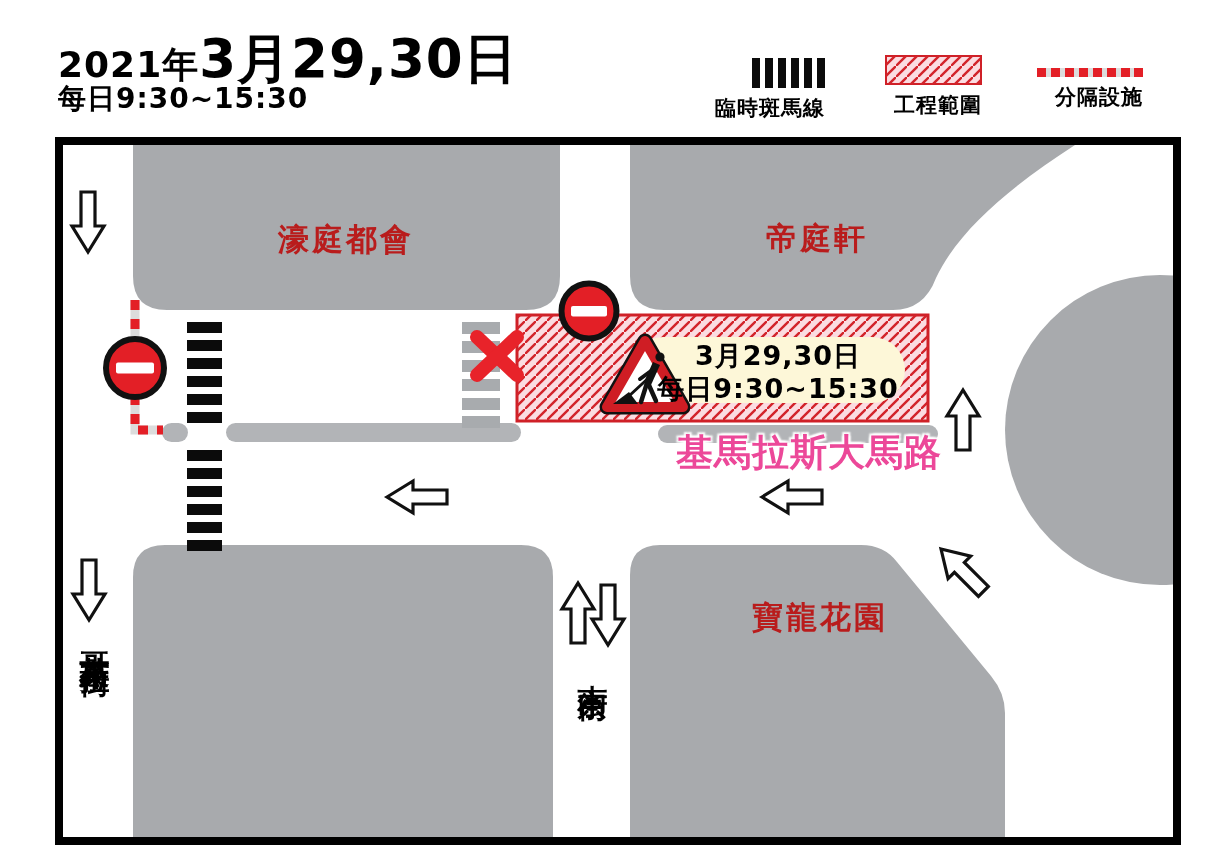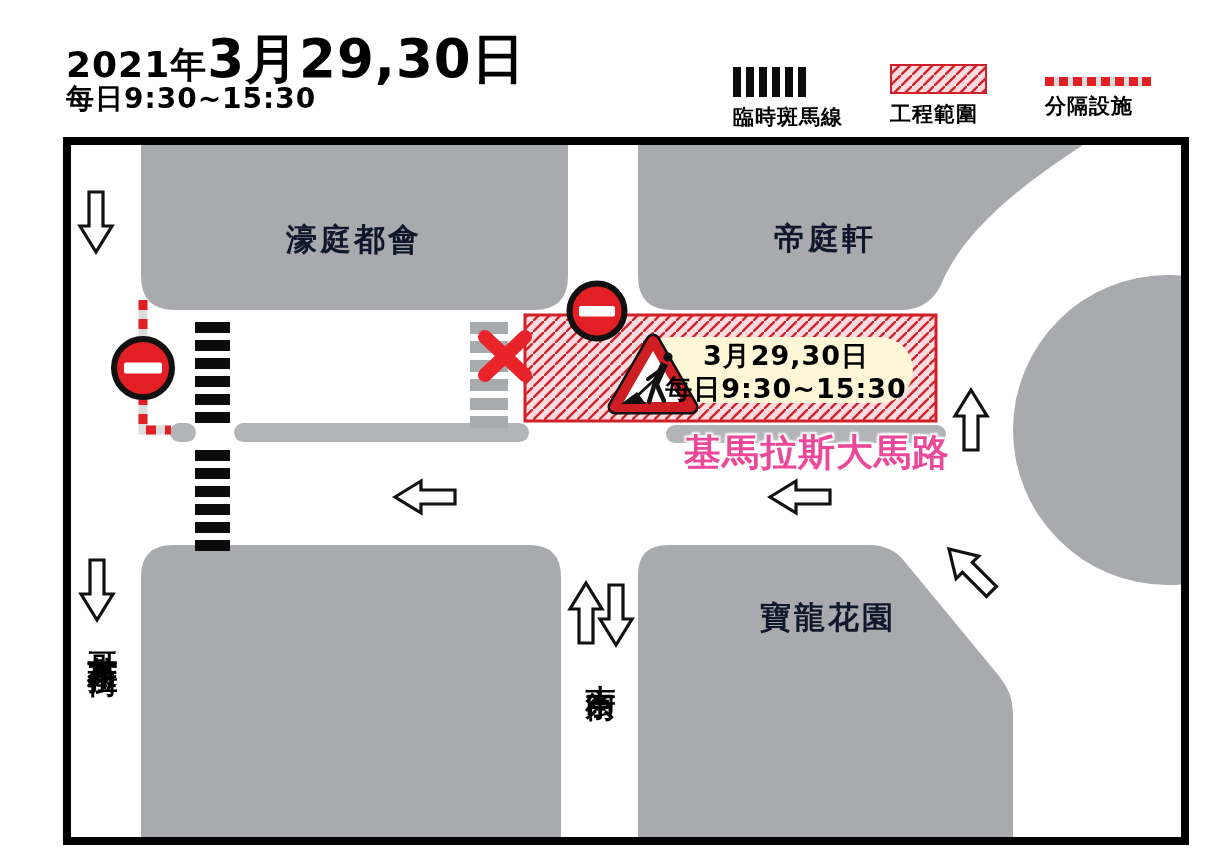--- a/index.html
+++ b/index.html
@@ -1,38 +1,38 @@
 <!DOCTYPE html>
 <html><head>
 <meta charset="utf-8">
 <style>
   html,body{margin:0;padding:0;background:#ffffff;}
   .canvas{
     position:relative;width:1182px;height:852px;background:#fff;overflow:hidden;
-    font-family:"DejaVu Sans","Liberation Sans",sans-serif;color:#000;margin-left:8px;
+    font-family:"DejaVu Sans","Liberation Sans",sans-serif;color:#000;
   }
   
   .title-row{position:absolute;left:58px;top:24px;display:flex;align-items:baseline;white-space:nowrap;}
   .title-year{font-size:36px;font-weight:bold;letter-spacing:1px;}
   .title-date{font-size:53px;font-weight:bold;letter-spacing:1px;}
   .title-time{position:absolute;left:58px;top:80px;font-size:28px;font-weight:bold;letter-spacing:1px;}
   
-  .legend-item{position:absolute;top:64px;display:flex;flex-direction:column;align-items:flex-start;}
+  .legend-item{position:absolute;top:55px;display:flex;flex-direction:column;align-items:flex-end;}
   .legend-label{font-size:21px;font-weight:bold;margin-top:6px;letter-spacing:1px;white-space:nowrap;}
   .zebra-swatch{display:flex;gap:5px;height:30px;align-items:stretch;margin-top:3px;}
   .zebra-swatch span{width:8px;background:#0b0b0b;display:block;}
   .divider-swatch{position:relative;width:106px;height:9px;background:#dcdcdc;margin-top:13px;}
   .divider-swatch i{position:absolute;top:0;bottom:0;width:9px;background:#e31f26;display:block;}
   
   .map{position:absolute;left:55px;top:137px;width:1110px;height:692px;border:8px solid #000;background:#fff;}
   .map-inner{position:absolute;left:0;top:0;width:1110px;height:692px;}
   .map-svg{position:absolute;left:0;top:0;}
   
   .lbl{position:absolute;transform:translate(-50%,-50%);white-space:nowrap;font-weight:bold;}
-  .bldg{color:#0f172a;font-size:31px;letter-spacing:3px;text-align:left;}
+  .bldg{color:#b91c1c;font-size:31px;letter-spacing:3px;text-align:left;}
   .bldg-multi{line-height:40px;}
   .street-v{position:absolute;writing-mode:vertical-rl;text-orientation:upright;
     font-weight:bold;font-size:30px;color:#000;letter-spacing:4px;transform:translateX(-50%);}
   .street-h{color:#ec4899;font-size:37px;letter-spacing:1px;
     text-shadow:0 0 3px #fff,0 0 3px #fff,2px 2px 2px #fff,-2px -2px 2px #fff,2px -2px 2px #fff,-2px 2px 2px #fff;}
   .works-text{color:#000;font-size:27px;line-height:33px;text-align:center;letter-spacing:1px;}
 </style>
 </head>
 <body>
 

